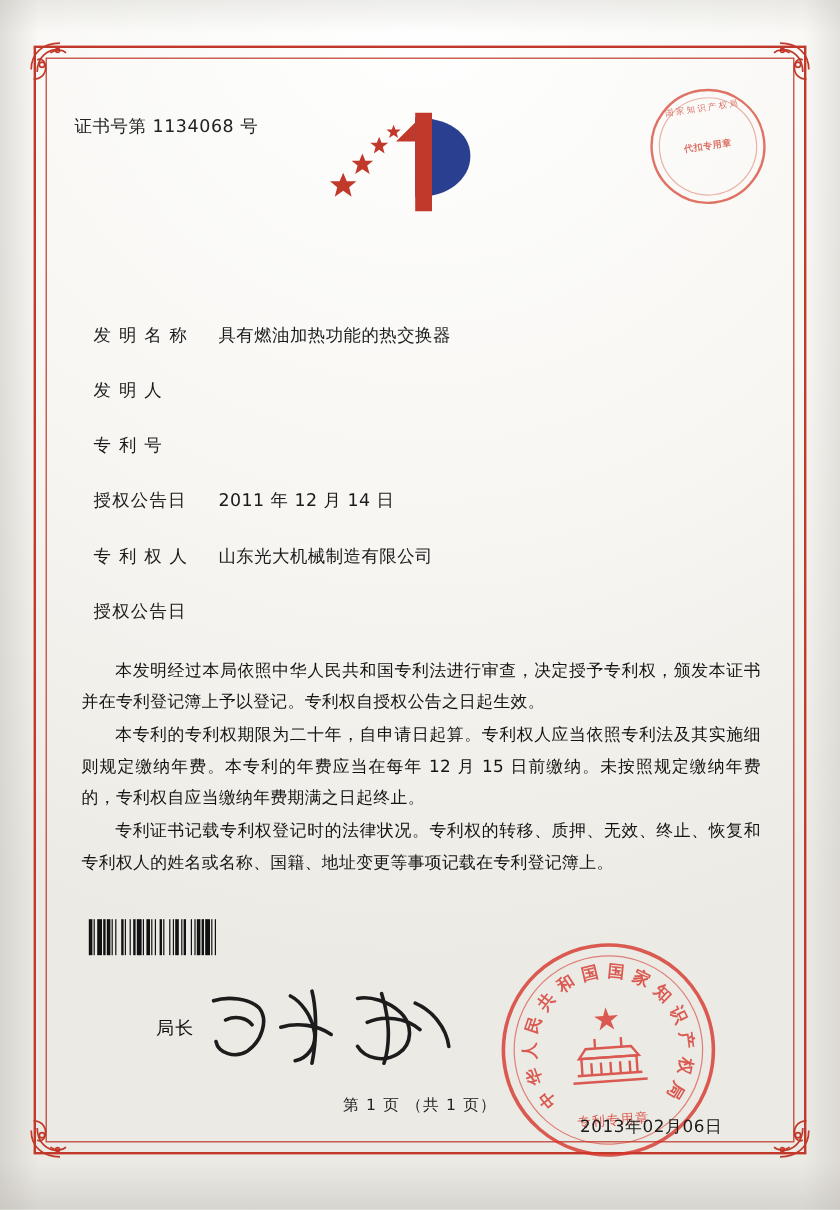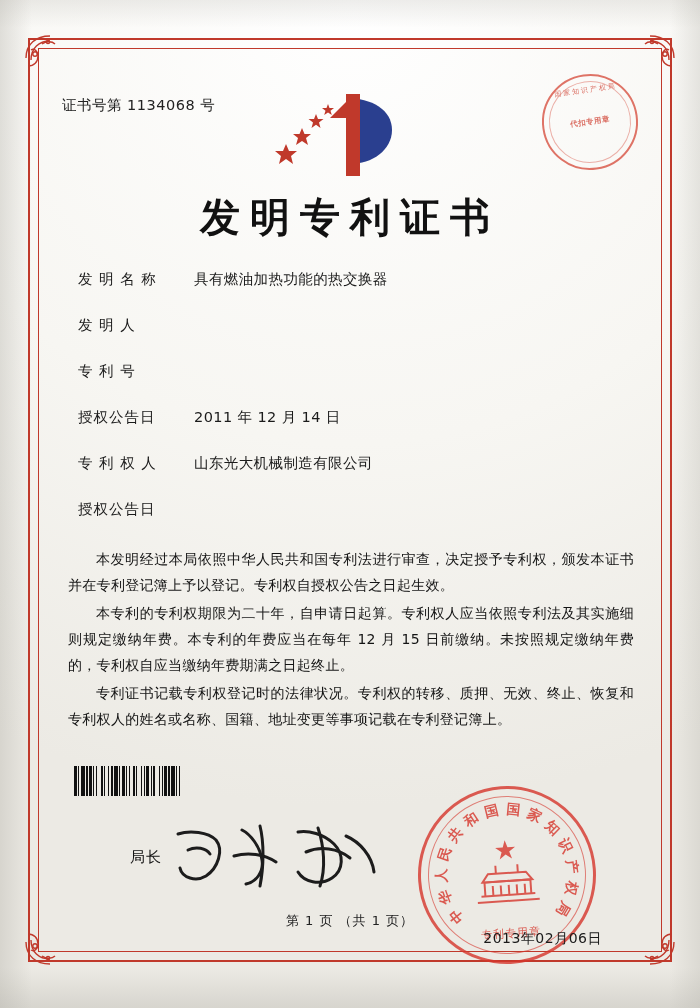--- a/index.html
+++ b/index.html
@@ -81,21 +81,21 @@
     font-size:40px;letter-spacing:10px;color:#111;font-weight:bold;
     font-family:"DejaVu Sans","Liberation Sans",sans-serif;
   }
 
   .fields{position:absolute;left:40px;right:30px;top:222px;}
   .field{
     display:flex;align-items:baseline;margin-bottom:27px;
     font-size:14.5px;color:#1b1b1b;
   }
   .field .lbl{width:104px;flex:0 0 104px;letter-spacing:1px;}
-  .field .val{flex:1;letter-spacing:.4px;margin-left:12px;}
+  .field .val{flex:1;letter-spacing:.4px;}
 
   .para-wrap{position:absolute;left:30px;right:28px;top:498px;}
   .para{
     font-size:14px;line-height:26px;color:#141414;
     text-indent:2em;text-align:justify;letter-spacing:.3px;
     margin:0 0 2px 0;
   }
 
   
   .barcode{
@@ -222,21 +222,20 @@
     </div>
 
     <div class="stamp-top">
       <div class="ring"></div>
       <div class="arc">国家知识产权局</div>
       <div class="st-text">
         <div>代扣专用章</div>
       </div>
     </div>
 
-    <div class="title">发明专利证书</div>
 
     <div class="fields">
       <div class="field">
         <div class="lbl">发 明 名 称</div>
         <div class="val">具有燃油加热功能的热交换器</div>
       </div>
       <div class="field">
         <div class="lbl">发 明 人</div>
       </div>
       <div class="field">

